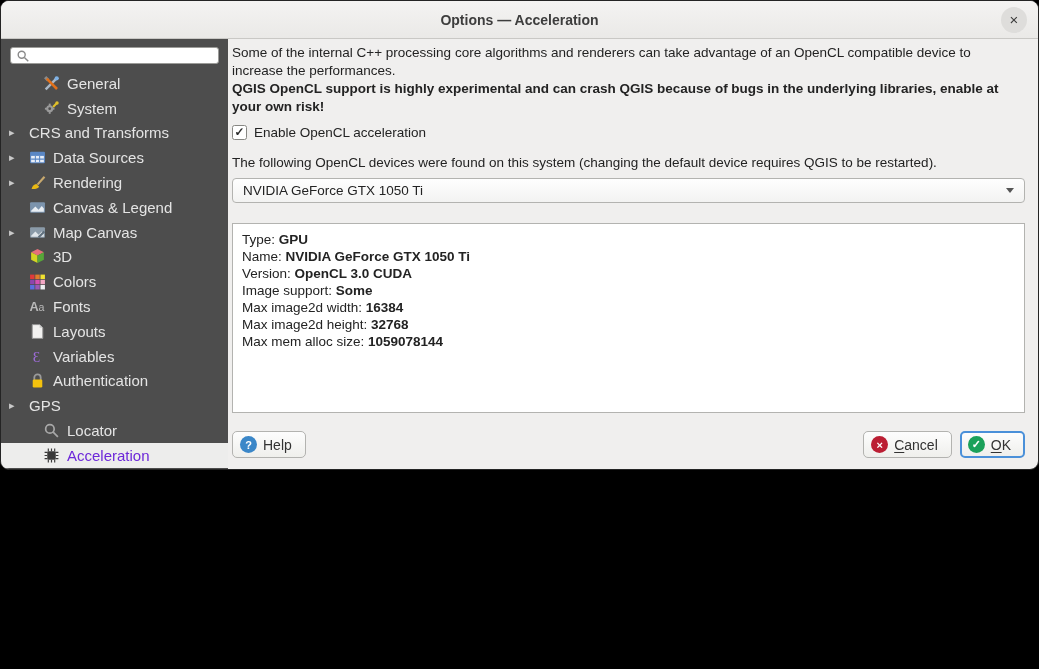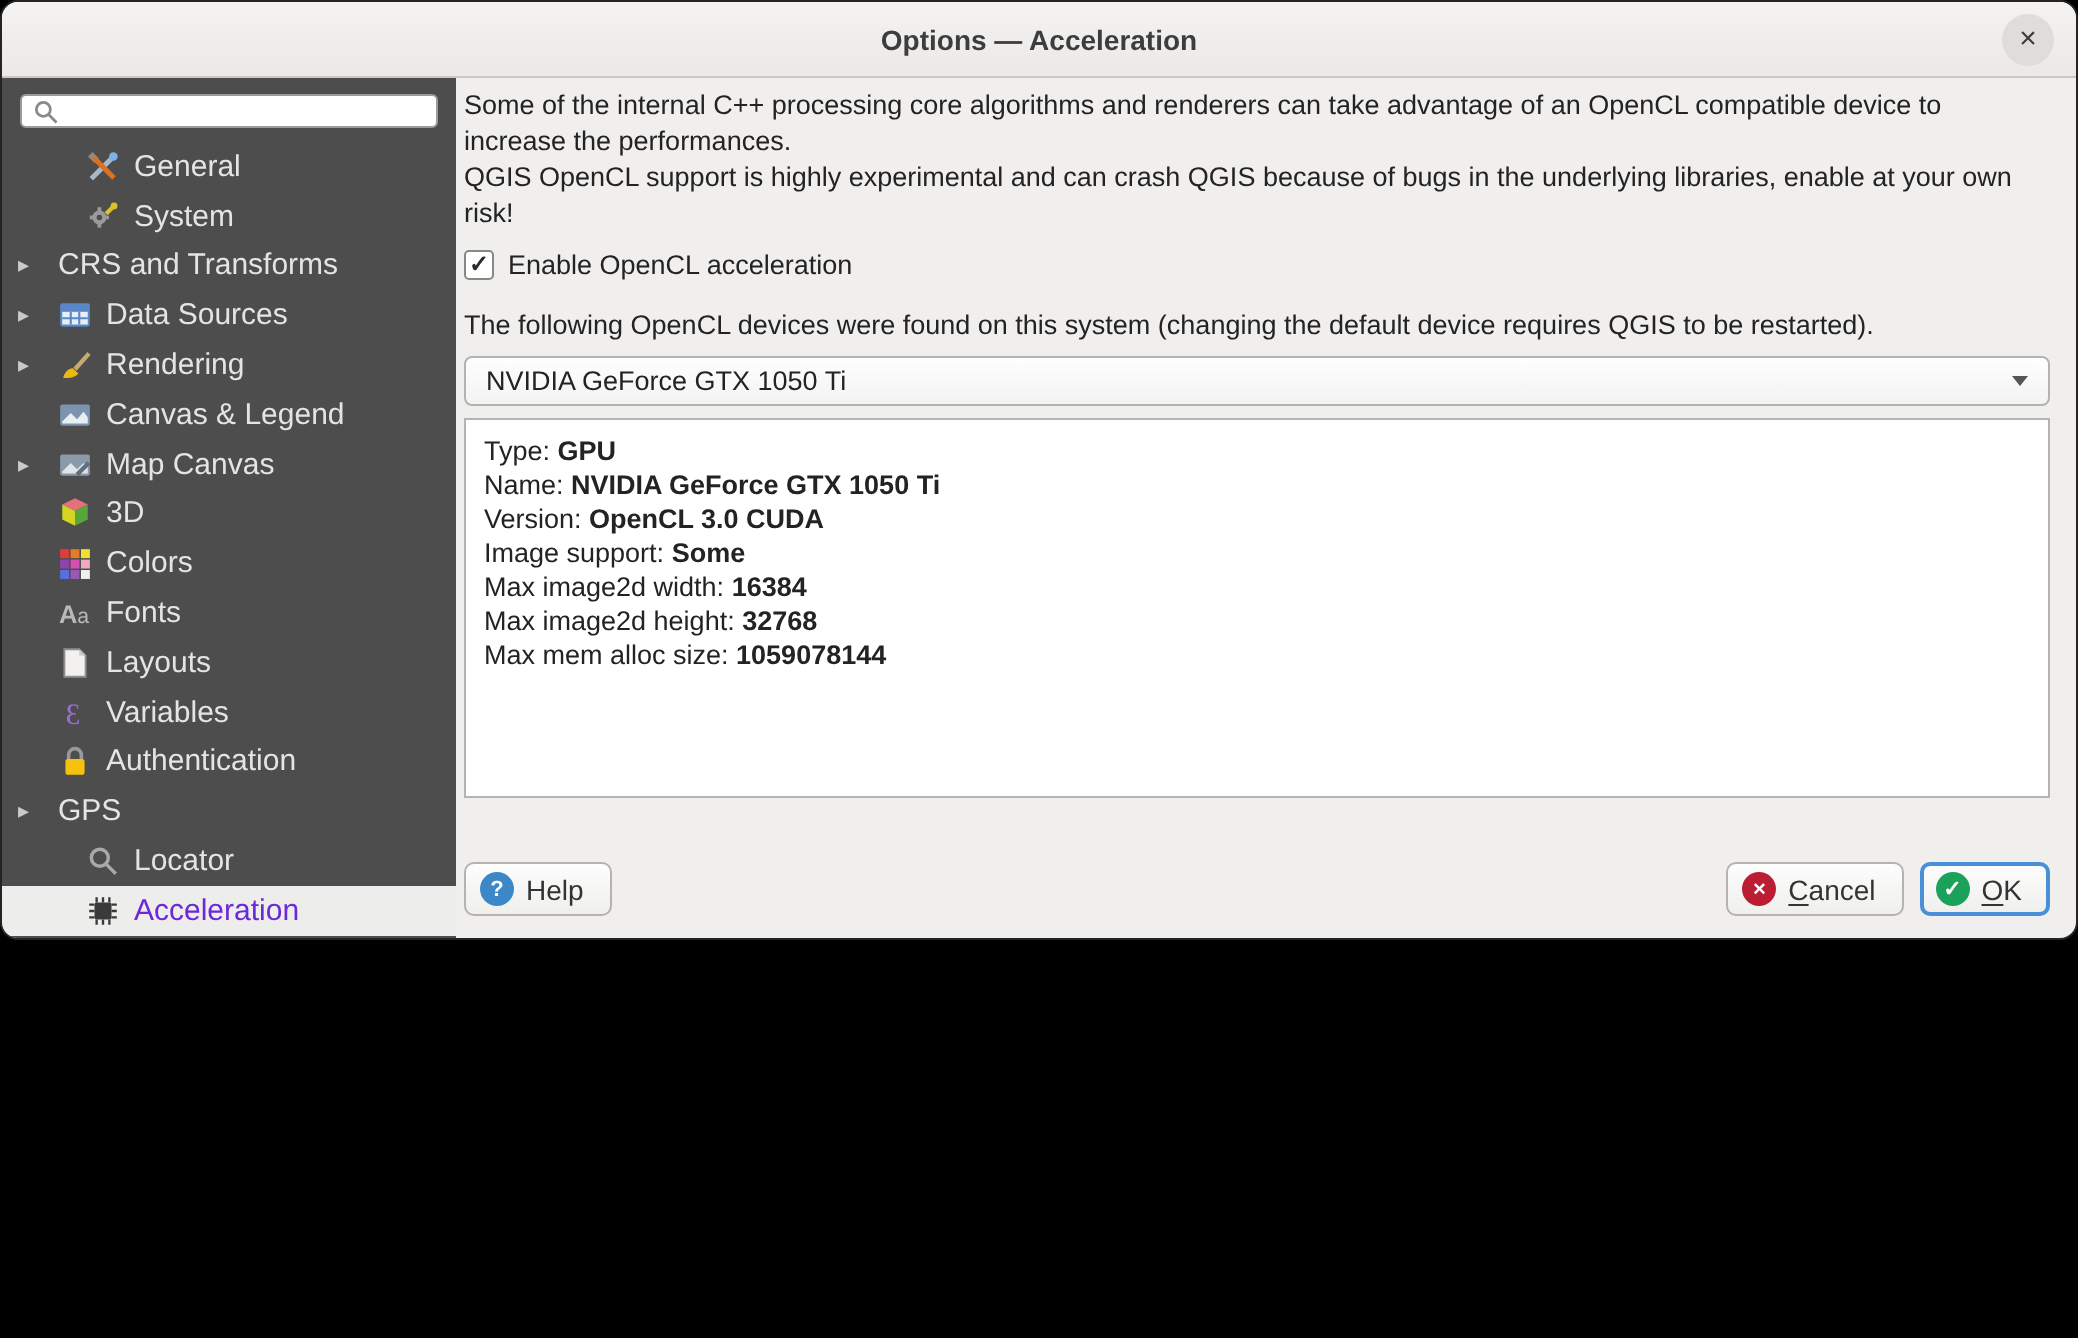--- a/index.html
+++ b/index.html
@@ -30,32 +30,32 @@
   .tree-row.selected { background:#ededec; color:#6d28d9; }
   .tree-row .arrow { width:20px; flex:0 0 20px; font-size:11px; color:#c9c9c9; }
   .tree-row.deep .arrow { width:34px; flex-basis:34px; }
   .tree-row .t-icon { width:17px; height:17px; flex:0 0 17px; margin-right:7px; display:flex; }
   .tree-row .t-icon svg { width:100%; height:100%; }
   .tree-row .t-label { white-space:nowrap; }
 
   
   .content { flex:1; min-width:0; display:flex; flex-direction:column; padding:5px 13px 11px 4px; color:#232323; }
   .para { margin:0; font-size:13.5px; line-height:18px; }
-  .para.bold { font-weight:normal; }
+  .para.bold { font-weight:bold; }
   .check-row { margin-top:9px; display:flex; align-items:center; cursor:default; }
   .checkbox { width:15px; height:15px; background:#fff; border:1px solid #878783; border-radius:2.5px;
               font-size:12px; line-height:13px; text-align:center; color:#2b2b2b; font-weight:bold; }
   .check-label { margin-left:7px; font-size:13.5px; }
   .devices-line { margin-top:15px; font-size:13.5px; }
   .combo { margin-top:8px; height:25px; flex:0 0 25px; background:linear-gradient(#fefefe,#f3f3f2);
            border:1px solid #b3b3b0; border-radius:4px; display:flex; align-items:center;
            justify-content:space-between; padding:0 10px; font-size:13.5px; cursor:default; }
   .combo-arrow { width:0; height:0; border-left:4.5px solid transparent; border-right:4.5px solid transparent;
                  border-top:5px solid #555; }
-  .info-box { margin-top:6px; height:190px; flex:0 0 190px; background:#fff; border:1px solid #b3b3b0;
+  .info-box { margin-top:20px; height:190px; flex:0 0 190px; background:#fff; border:1px solid #b3b3b0;
               padding:7px 9px; font-size:13.5px; line-height:17px; overflow:hidden; }
   .spacer { flex:1; }
 
   
   .btn-row { display:flex; align-items:center; }
   .btn { height:27px; display:inline-flex; align-items:center; gap:6px; padding:0 13px 0 7px;
          background:linear-gradient(#fdfdfd,#efefec); border:1px solid #b3b3b0; border-radius:5px;
          font-size:14px; color:#333; cursor:default; }
   .btn .b-icon { width:17px; height:17px; border-radius:50%; color:#fff; font-size:11px; font-weight:bold;
                  display:flex; align-items:center; justify-content:center; }

